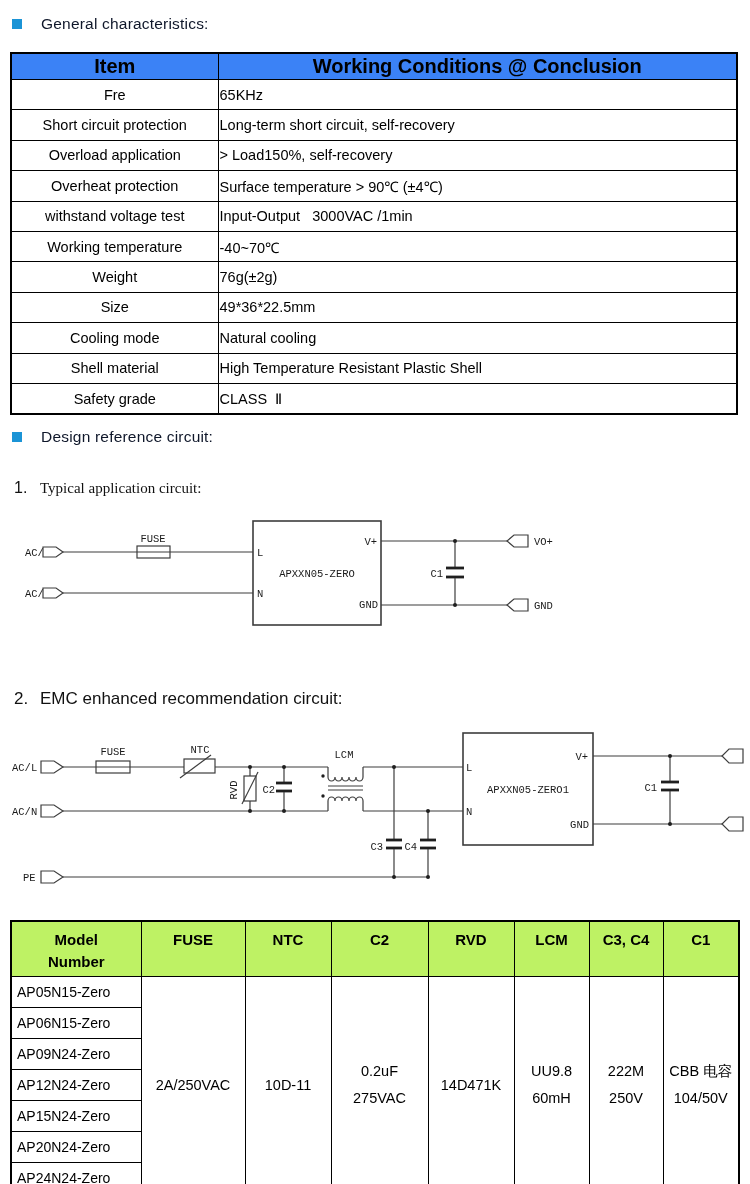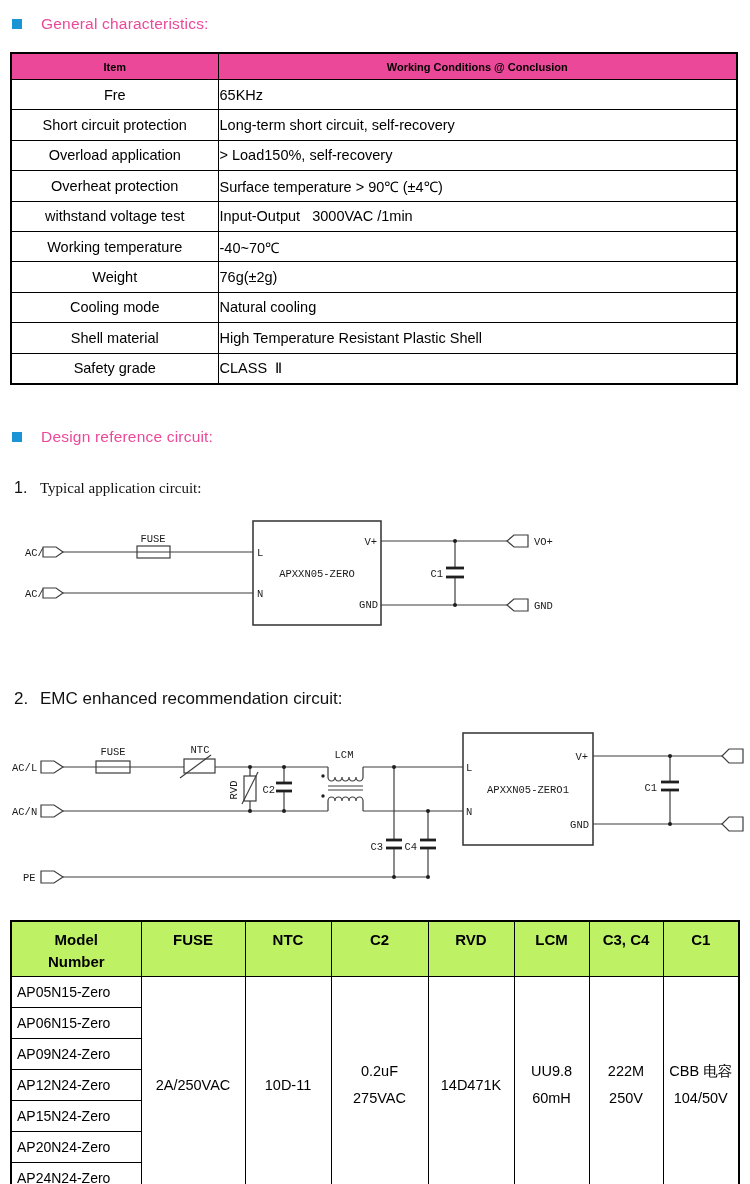--- a/index.html
+++ b/index.html
@@ -2,34 +2,34 @@
 <html><head>
 <meta charset="utf-8">
 <style>
   html,body { margin:0; padding:0; background:#fff; }
   .page { position:relative; width:750px; height:1184px; background:#ffffff;
           font-family:"Liberation Sans", sans-serif; color:#000; overflow:hidden; }
 
   
   .sec-head { position:absolute; left:12px; display:flex; align-items:center; }
   .bullet { width:10px; height:10px; background:#1b94d6; margin-right:19px; flex:0 0 auto; }
-  .sec-title { color:#ec4899; font-size:15.5px; font-weight:500; letter-spacing:0.2px; }
+  .sec-title { color:#0f172a; font-size:15.5px; font-weight:500; letter-spacing:0.2px; }
 
   .subhead { position:absolute; left:14px; display:flex; align-items:baseline; color:#111; }
   .subnum { width:26px; flex:0 0 auto; }
   .subhead.s1 .subnum { font-size:16px; }
   .subhead.s1 .subtitle { font-size:15px;font-family:Liberation Serif, serif; }
   .subhead.s2 .subnum { font-size:17px; }
   .subhead.s2 .subtitle { font-size:17px; }
 
   
   table { border-collapse:collapse; table-layout:fixed; }
   .t1 { position:absolute; left:10px; top:52px; width:728px; border:2px solid #000; }
   .t1 th, .t1 td { border:1.6px solid #000; overflow:hidden; }
-  .t1 th { background:#ec4899; height:23px; font-size:11px; font-weight:600; text-align:center; }
+  .t1 th { background:#3b82f6; height:23px; font-size:20px; font-weight:600; text-align:center; }
   .t1 td { height:27.4px; font-size:14.5px; }
   .t1 td.item { text-align:center; }
   .t1 td.val { white-space:pre-wrap;margin-top:20px; }
 
   
   .t2 { position:absolute; left:10px; top:920px; width:728px; border:2.4px solid #000; }
   .t2 th, .t2 td { border:1.6px solid #000; overflow:hidden; }
   .t2 th { background:#bef264; vertical-align:top; padding-top:7px; height:46px;
            font-size:15px; font-weight:600; text-align:center; line-height:22px; }
   .t2 td.model { height:28px; font-size:14px; padding-left:5px; text-align:left; }
@@ -84,20 +84,24 @@
           <td class="item">withstand voltage test</td>
           <td class="val">Input-Output   3000VAC /1min</td>
         </tr>
     <tr>
           <td class="item">Working temperature</td>
           <td class="val">-40~70℃</td>
         </tr>
     <tr>
           <td class="item">Weight</td>
           <td class="val">76g(±2g)</td>
+        </tr>
+    <tr>
+          <td class="item">Size</td>
+          <td class="val">49*36*22.5mm</td>
         </tr>
     <tr>
           <td class="item">Cooling mode</td>
           <td class="val">Natural cooling</td>
         </tr>
     <tr>
           <td class="item">Shell material</td>
           <td class="val">High Temperature Resistant Plastic Shell</td>
         </tr>
     <tr>

